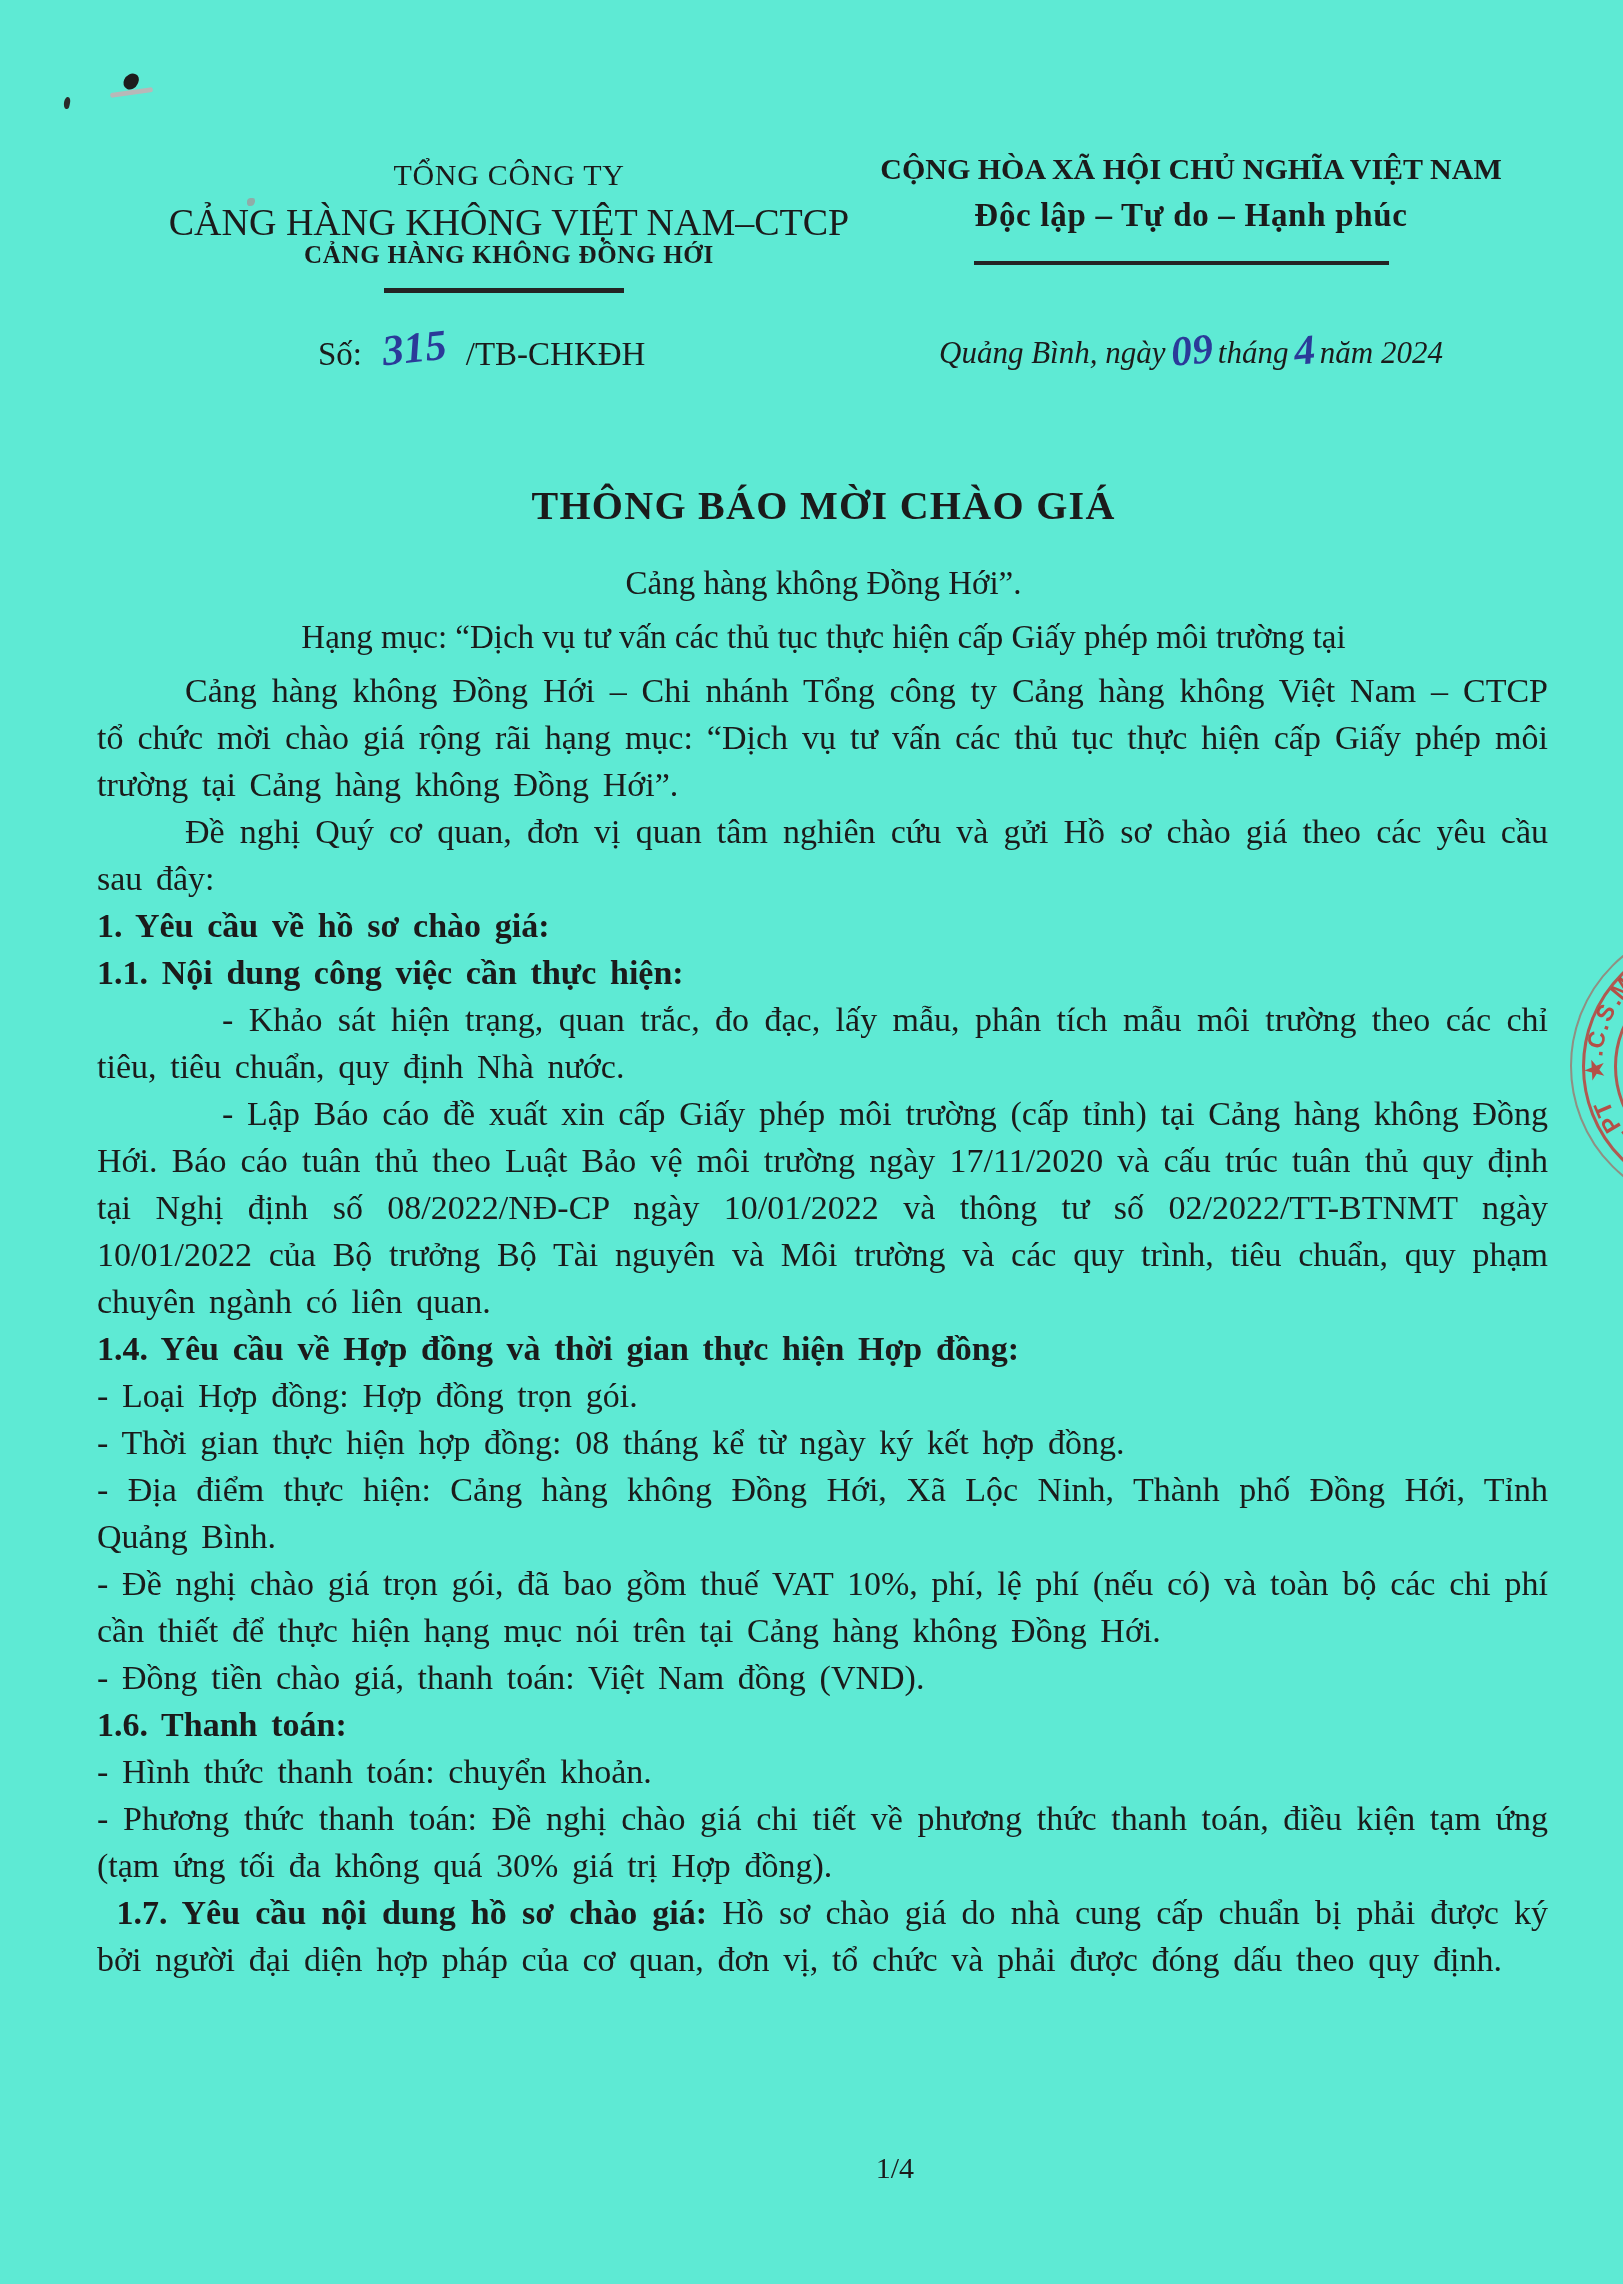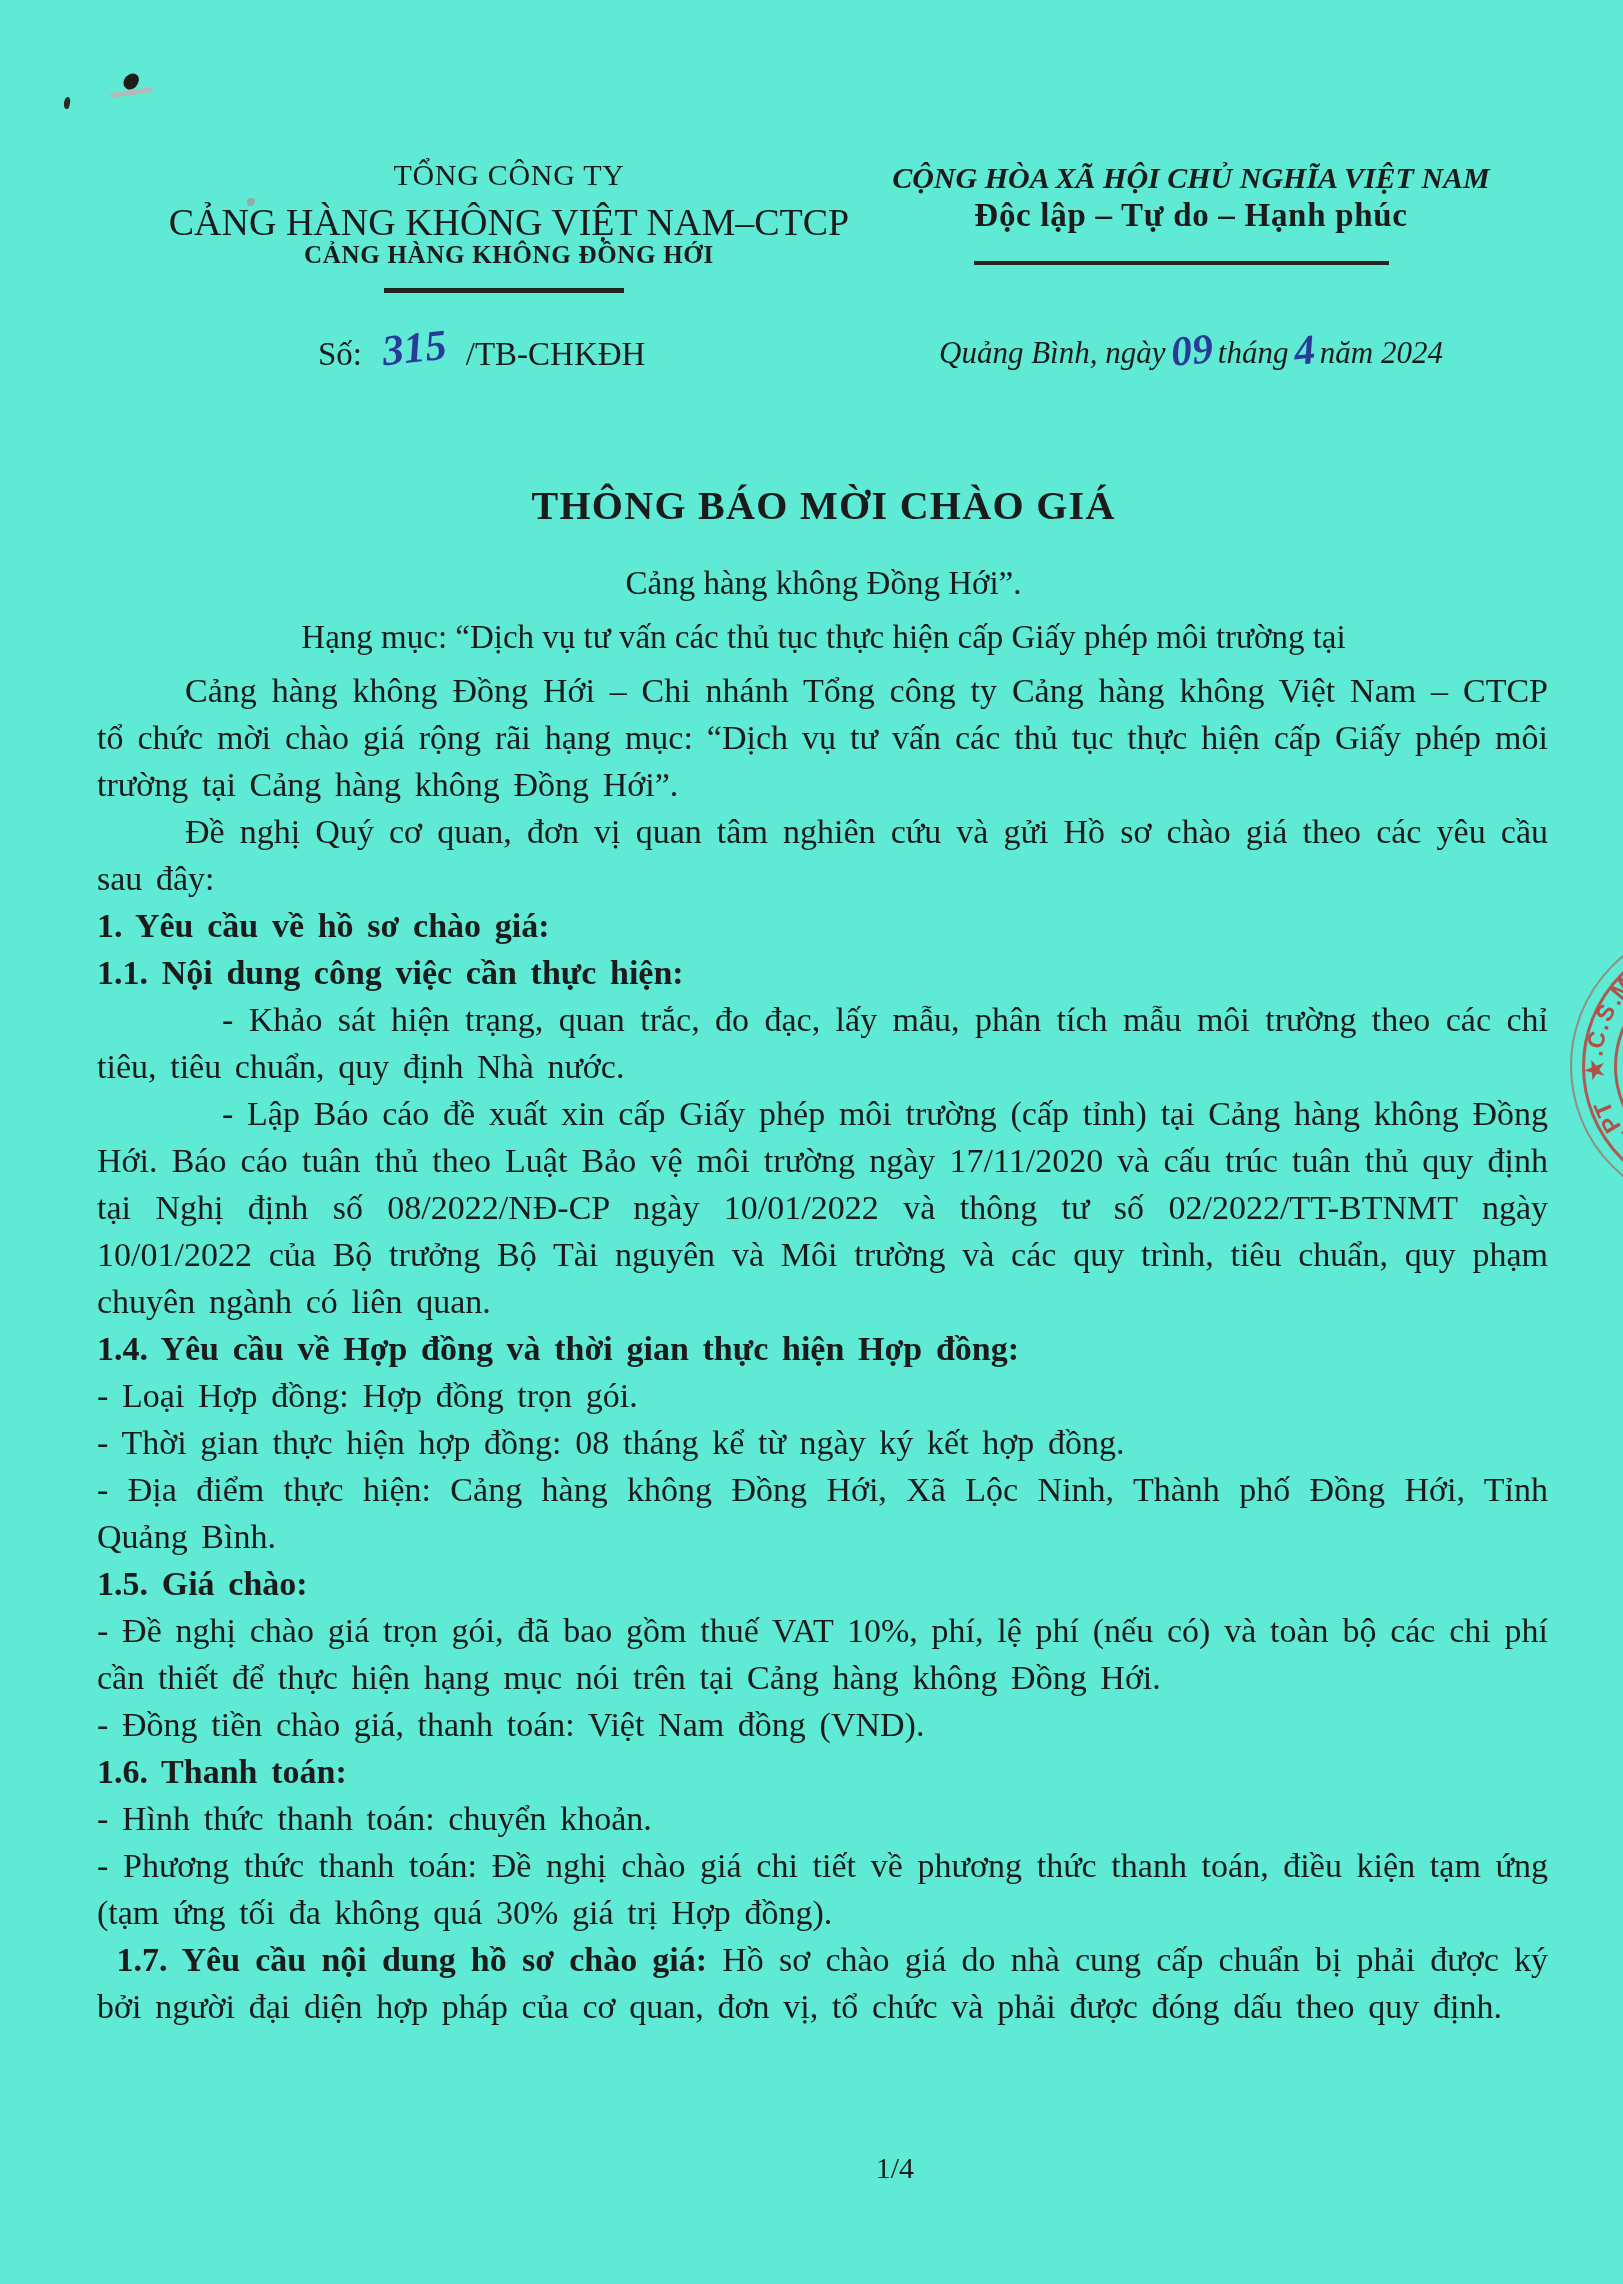--- a/index.html
+++ b/index.html
@@ -11,21 +11,21 @@
     font-family:"Liberation Serif","DejaVu Serif",serif;
     color:#1b1b1b;
   }
   
   .issuer{position:absolute;left:98px;top:0;width:822px;text-align:center;}
   .issuer .l1{position:absolute;left:0;top:158px;width:100%;font-size:30px;letter-spacing:0.7px;}
   .issuer .l2{position:absolute;left:0;top:200px;width:100%;font-size:38px;letter-spacing:0px;}
   .issuer .l3{position:absolute;left:0;top:241px;width:100%;font-size:25px;font-weight:bold;letter-spacing:0.7px;}
   .rule-issuer{position:absolute;left:384px;top:288px;width:240px;height:4.6px;background:#242424;}
   .national{position:absolute;left:845px;top:0;width:692px;text-align:center;}
-  .national .l1{position:absolute;left:0;top:161px;width:100%;font-size:30px;font-weight:bold;font-style:italic;}
+  .national .l1{position:absolute;left:0;top:152px;width:100%;font-size:30px;font-weight:bold;}
   .national .l2{position:absolute;left:0;top:197px;width:100%;font-size:33px;font-weight:bold;letter-spacing:0.7px;}
   .rule-national{position:absolute;left:974px;top:261px;width:415px;height:3.9px;background:#242424;}
   .so-line{position:absolute;left:318px;top:326px;font-size:33px;white-space:nowrap;}
   .hand{
     color:#2b3a99;font-style:italic;font-weight:600;
     display:inline-block;transform:rotate(-6deg);
   }
   .hand-ref{font-size:43px;margin:0 19.6px;position:relative;top:-2.6px;}
   .date-line{position:absolute;left:845px;top:325px;width:692px;text-align:center;
     font-size:31px;font-style:italic;white-space:nowrap;}
@@ -120,21 +120,20 @@
     <div class="p">Cảng hàng không Đồng Hới – Chi nhánh Tổng công ty Cảng hàng không Việt Nam – CTCP tổ chức mời chào giá rộng rãi hạng mục: “Dịch vụ tư vấn các thủ tục thực hiện cấp Giấy phép môi trường tại Cảng hàng không Đồng Hới”.</div>
     <div class="p">Đề nghị Quý cơ quan, đơn vị quan tâm nghiên cứu và gửi Hồ sơ chào giá theo các yêu cầu sau đây:</div>
     <div class="h1">1. Yêu cầu về hồ sơ chào giá:</div>
     <div class="h2">1.1. Nội dung công việc cần thực hiện:</div>
     <div class="li1">- Khảo sát hiện trạng, quan trắc, đo đạc, lấy mẫu, phân tích mẫu môi trường theo các chỉ tiêu, tiêu chuẩn, quy định Nhà nước.</div>
     <div class="li1">- Lập Báo cáo đề xuất xin cấp Giấy phép môi trường (cấp tỉnh) tại Cảng hàng không Đồng Hới. Báo cáo tuân thủ theo Luật Bảo vệ môi trường ngày 17/11/2020 và cấu trúc tuân thủ quy định tại Nghị định số 08/2022/NĐ-CP ngày 10/01/2022 và thông tư số 02/2022/TT-BTNMT ngày 10/01/2022 của Bộ trưởng Bộ Tài nguyên và Môi trường và các quy trình, tiêu chuẩn, quy phạm chuyên ngành có liên quan.</div>
     <div class="h2">1.4. Yêu cầu về Hợp đồng và thời gian thực hiện Hợp đồng:</div>
     <div class="li2">- Loại Hợp đồng: Hợp đồng trọn gói.</div>
     <div class="li2">- Thời gian thực hiện hợp đồng: 08 tháng kể từ ngày ký kết hợp đồng.</div>
     <div class="li2">- Địa điểm thực hiện: Cảng hàng không Đồng Hới, Xã Lộc Ninh, Thành phố Đồng Hới, Tỉnh Quảng Bình.</div>
-    <div class="h2">1.5. Giá chào:</div>
     <div class="li2">- Đề nghị chào giá trọn gói, đã bao gồm thuế VAT 10%, phí, lệ phí (nếu có) và toàn bộ các chi phí cần thiết để thực hiện hạng mục nói trên tại Cảng hàng không Đồng Hới.</div>
     <div class="li2">- Đồng tiền chào giá, thanh toán: Việt Nam đồng (VND).</div>
     <div class="h2">1.6. Thanh toán:</div>
     <div class="li2">- Hình thức thanh toán: chuyển khoản.</div>
     <div class="li2">- Phương thức thanh toán: Đề nghị chào giá chi tiết về phương thức thanh toán, điều kiện tạm ứng (tạm ứng tối đa không quá 30% giá trị Hợp đồng).</div>
     <div class="p17"><span class="lead">1.7. Yêu cầu nội dung hồ sơ chào giá:</span><span> Hồ sơ chào giá do nhà cung cấp chuẩn bị phải được ký bởi người đại diện hợp pháp của cơ quan, đơn vị, tổ chức và phải được đóng dấu theo quy định.</span></div>
   </div>
 
   <div class="footer">1/4</div>
 

